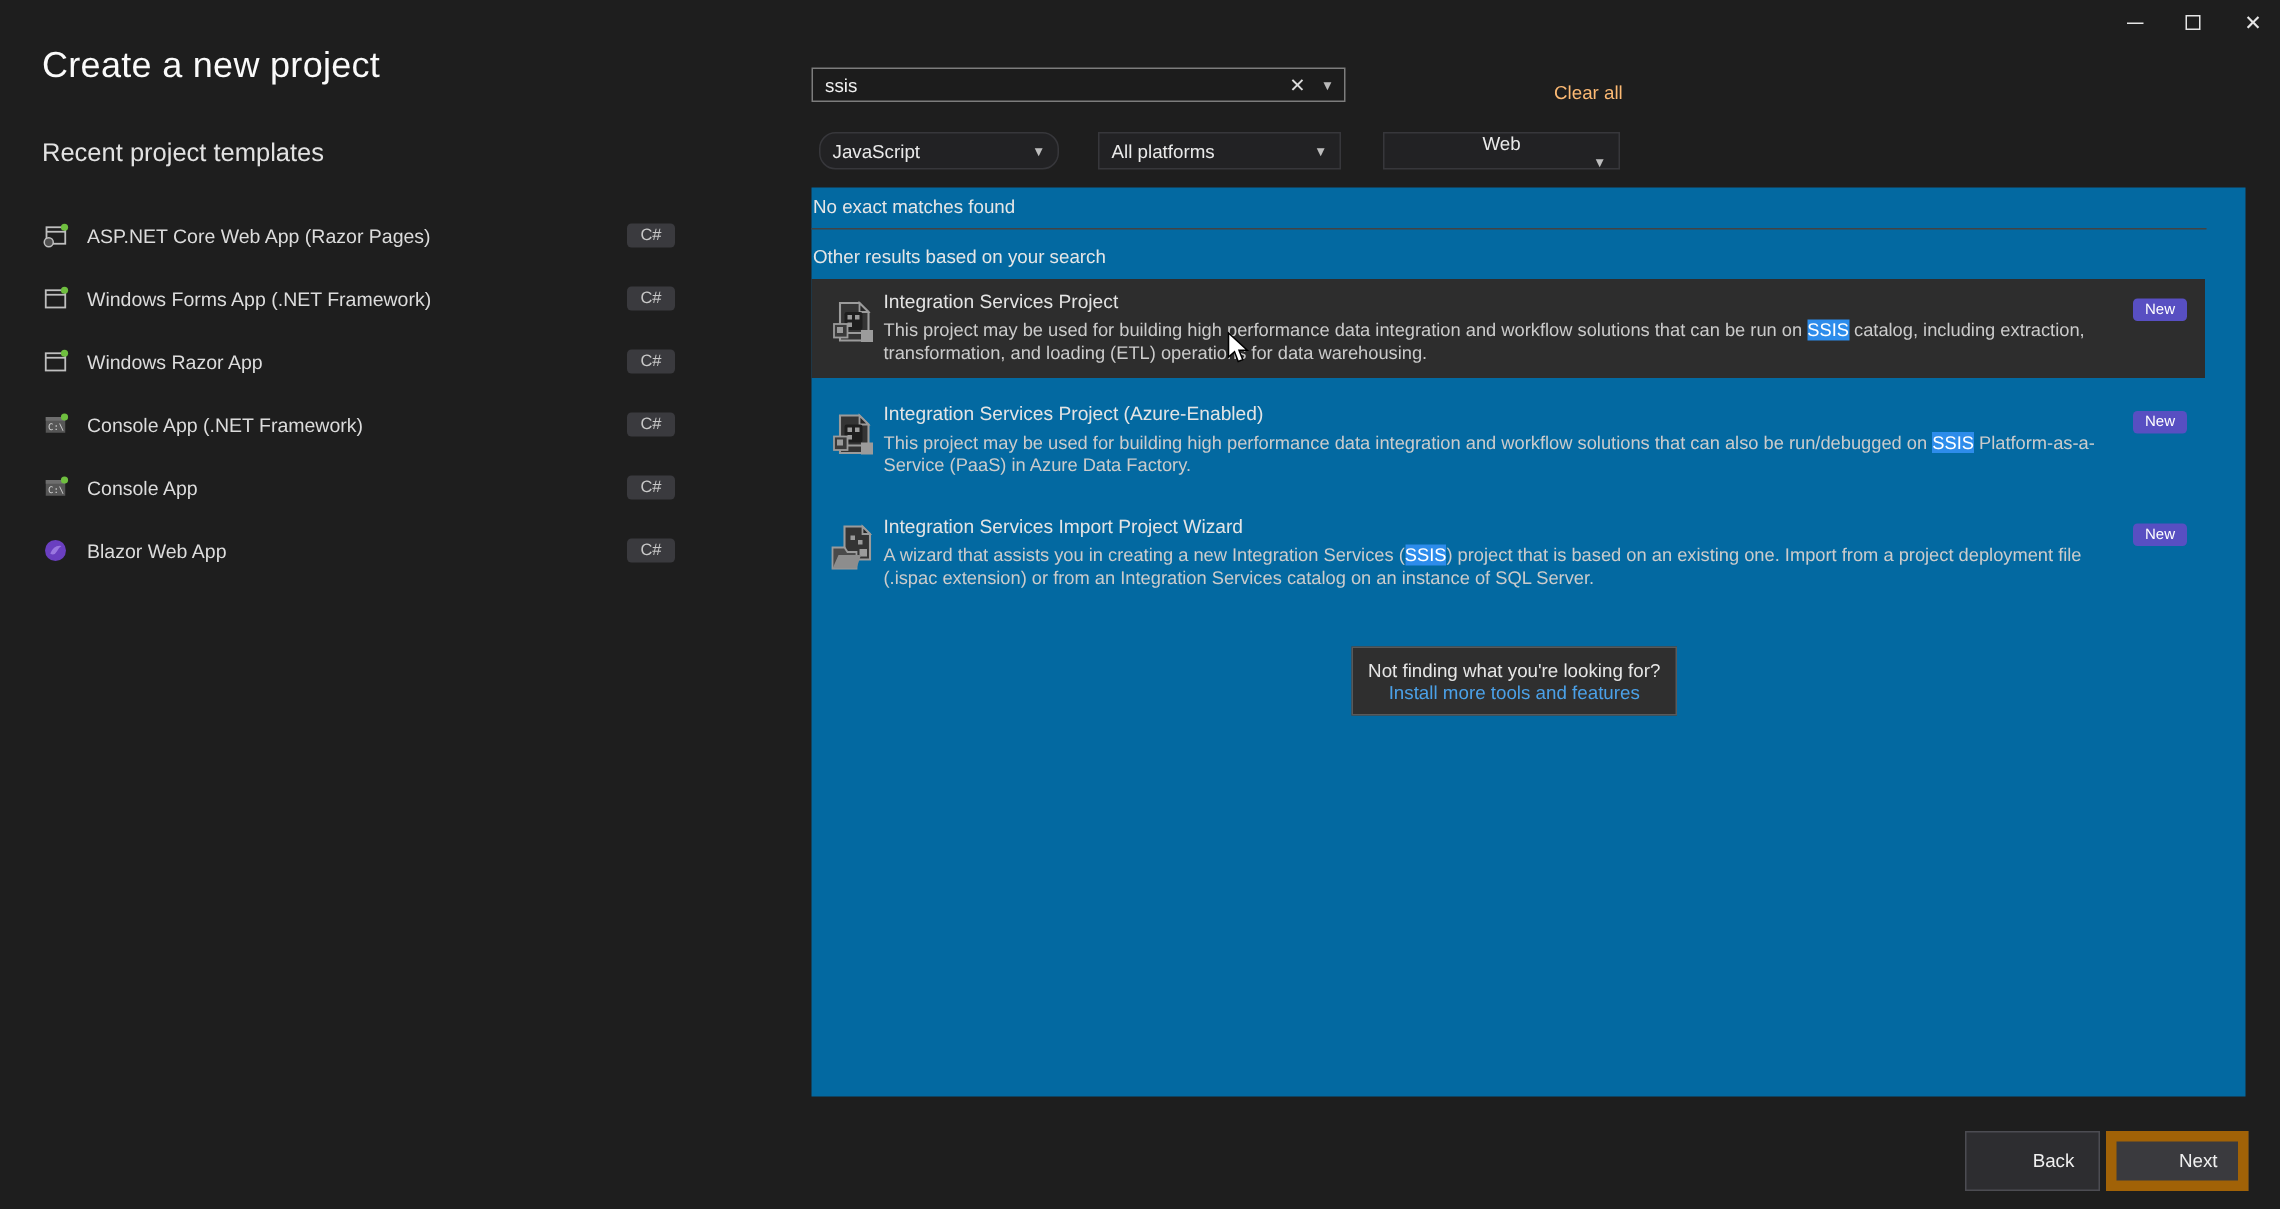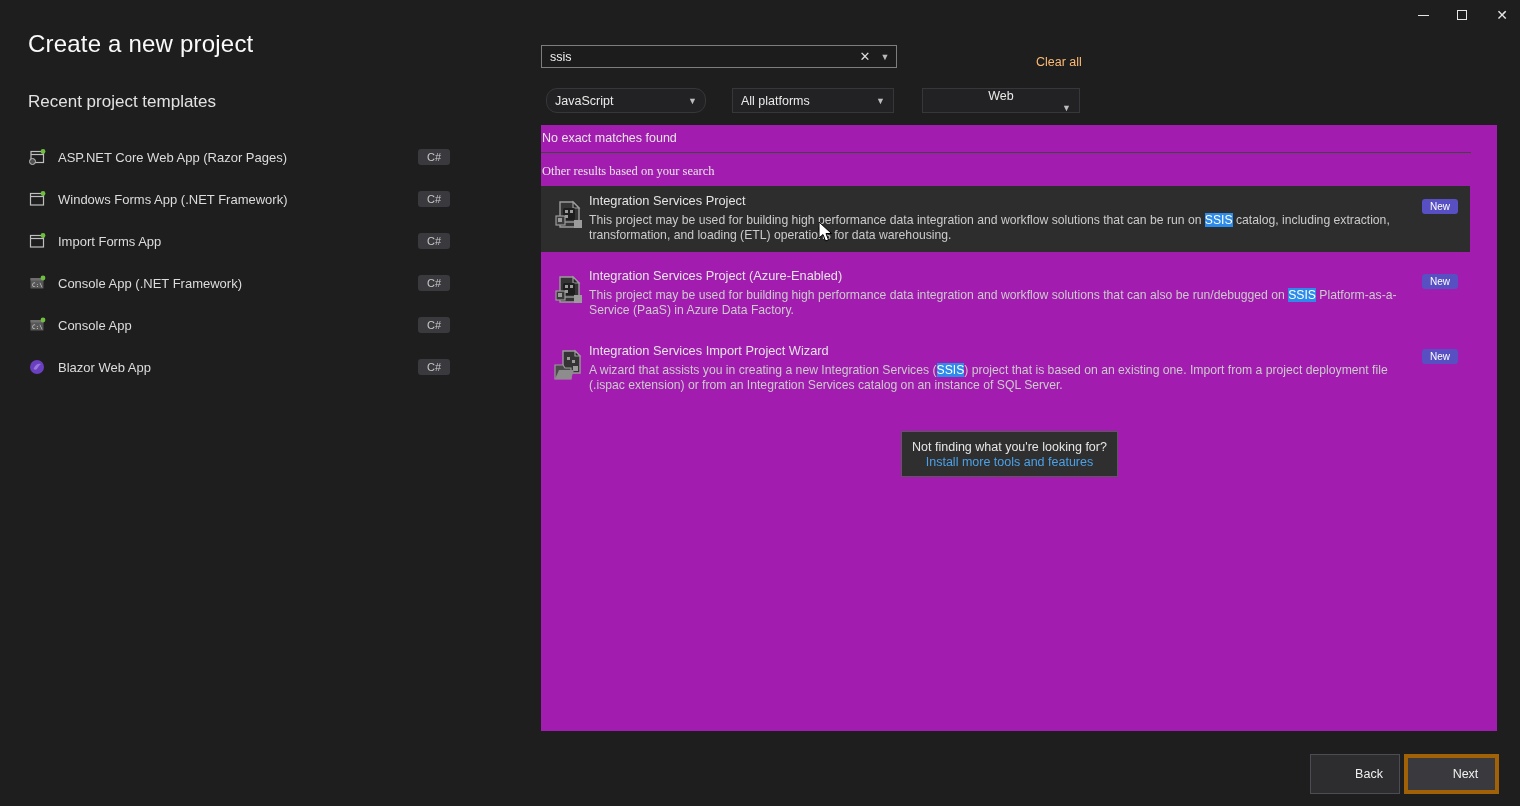--- a/index.html
+++ b/index.html
@@ -77,32 +77,32 @@
     font-size:12.5px; color:#eaeaea; padding:0 8px; cursor:default;
   }
   .dropdown .dd-caret { margin-left:auto; font-size:9px; color:#bdbdbd; }
   #dd-language { left:546px; width:160px;border-radius:11px; }
   #dd-platform { left:732px; width:162px; }
   #dd-type     { left:922px; width:158px;flex-direction:column; }
 
   
   .results-panel {
     position:absolute; left:541px; top:125px; width:956px; height:606px;
-    background:#a21caf;
+    background:#0369a1;
   }
   .no-match {
     position:absolute; left:1px; top:6px;
     font-size:12.5px; color:#e6e6e6;
   }
   .results-divider {
     position:absolute; left:0; top:27px; width:930px; height:1px; background:#434343;
   }
   .other-header {
     position:absolute; left:1px; top:39px;
-    font-size:12.5px; color:#e6e6e6;font-family:Liberation Serif, serif;
+    font-size:12.5px; color:#e6e6e6;
   }
   .result-rows { position:absolute; left:0; top:61px; width:929px; }
   .result-row {
     position:relative; width:929px; min-height:66px; margin-bottom:9px;
     display:flex; padding:7px 58px 4px 10px; cursor:default;
   }
   .result-row.highlighted { background:#2d2d2d; }
   .result-row .r-icon { width:36px; height:36px; flex:0 0 36px; margin-top:6px; }
   .result-row .r-text { margin-left:2px; width:812px; }
   .result-row .r-title { font-size:12.8px; color:#e4e4e4; margin-bottom:5px; }
@@ -122,21 +122,21 @@
   .not-finding .nf-line1 { font-size:12.5px; color:#e6e6e6; }
   .not-finding .nf-link  { font-size:12.5px; color:#4ba1e8; margin-top:1px; cursor:pointer; }
 
   
   .footer-btn {
     position:absolute; top:754px; height:40px;
     display:flex; align-items:center; justify-content:center;
     font-size:12.5px; color:#f0f0f0; cursor:default;padding-left:28px;
   }
   #btn-back { left:1310px; width:90px; background:#2d2d30; border:1px solid #4c4c52; }
-  #btn-next { left:1404px; width:95px; background:#3a3a3e; border:4px solid #a16207; }
+  #btn-next { left:1404px; width:95px; background:#3a3a3e; border:7px solid #a16207; }
 
   
   .mouse-cursor { position:absolute; left:818px; top:221px; width:15px; height:22px; }
 </style>
 </head>
 <body>
 
 <div class="winbtn" id="btn-min">
     <span class="glyph"></span>
   </div>
@@ -172,21 +172,21 @@
     <span class="t-label">Windows Forms App (.NET Framework)</span>
     <span class="lang-badge">C#</span>
   </div>
 
   <div class="template-row">
     <svg class="t-icon" viewBox="0 0 18 18">
       <rect x="2.5" y="3.5" width="13" height="11.5" fill="none" stroke="#bfbfbf" stroke-width="1.2"></rect>
       <line x1="2.5" y1="6.5" x2="15.5" y2="6.5" stroke="#bfbfbf" stroke-width="1.2"></line>
       <circle cx="15" cy="3.5" r="2.4" fill="#6fbf3f"></circle>
     </svg>
-    <span class="t-label">Import Forms App</span>
+    <span class="t-label">Windows Razor App</span>
     <span class="lang-badge">C#</span>
   </div>
 
   <div class="template-row">
     <svg class="t-icon" viewBox="0 0 18 18">
       <rect x="2.5" y="4" width="13" height="10.5" fill="#565656"></rect>
       <rect x="2.5" y="4" width="13" height="2.5" fill="#6e6e6e"></rect>
       <text x="4" y="12.5" font-size="6" fill="#d8d8d8" font-family="monospace">C:\</text>
       <circle cx="15" cy="4" r="2.4" fill="#6fbf3f"></circle>
     </svg>

